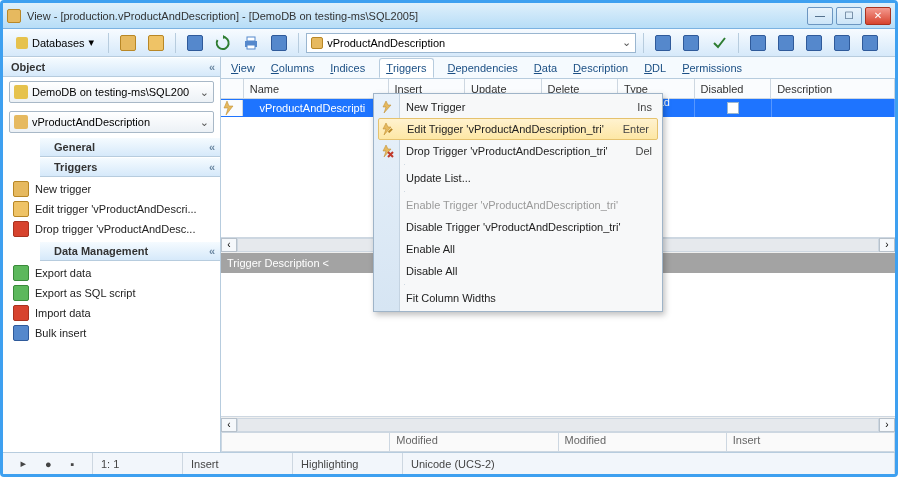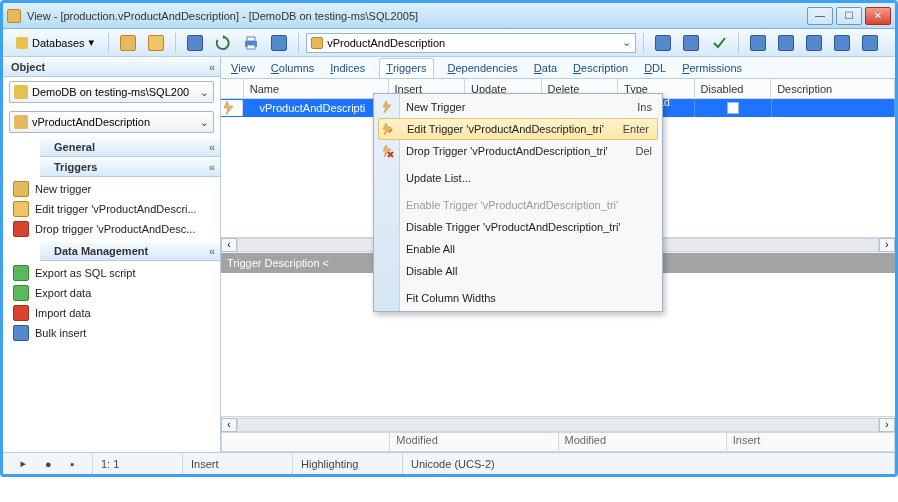--- a/index.html
+++ b/index.html
@@ -194,25 +194,25 @@
           </div>
       </div>
 
       <div class="section-hdr sub">
         <span>Data Management</span>
         <span class="chev">«</span>
       </div>
       <div class="sb-list">
         <div class="sb-item">
             <span class="ii icn i-green"></span>
+            <span>Export data</span>
+          </div>
+        <div class="sb-item">
+            <span class="ii icn i-green"></span>
             <span>Export as SQL script</span>
-          </div>
-        <div class="sb-item">
-            <span class="ii icn i-green"></span>
-            <span>Export data</span>
           </div>
         <div class="sb-item">
             <span class="ii icn i-red"></span>
             <span>Import data</span>
           </div>
         <div class="sb-item">
             <span class="ii icn i-blue"></span>
             <span>Bulk insert</span>
           </div>
       </div>

